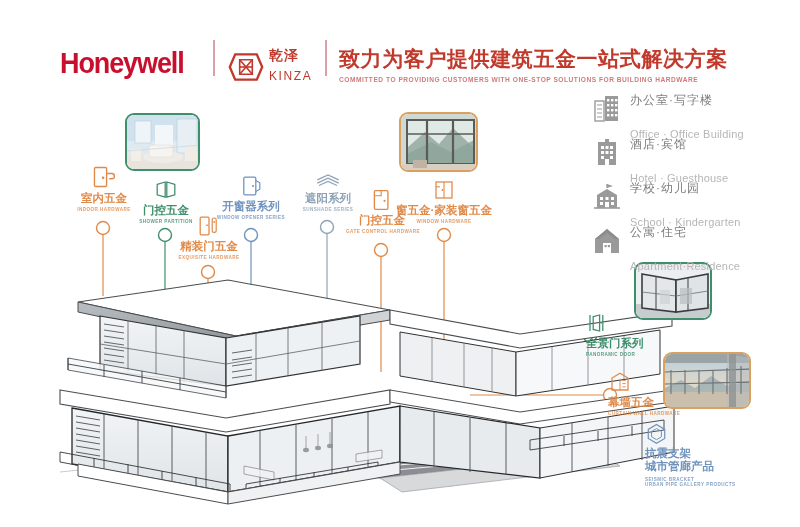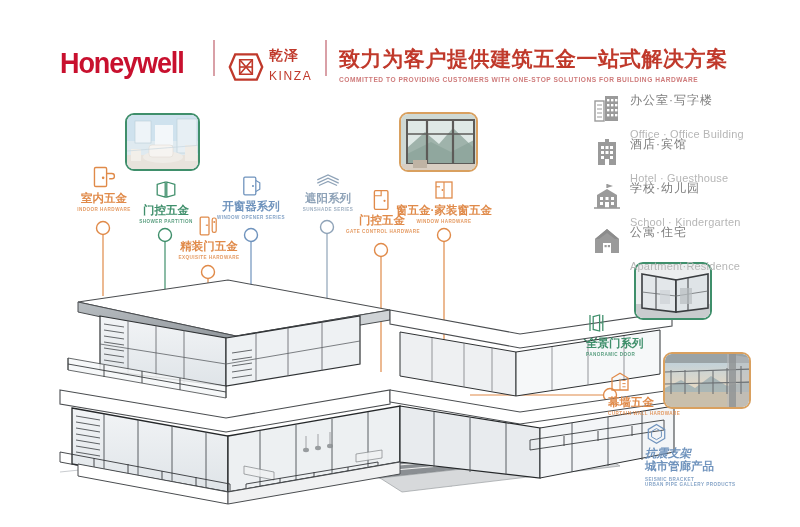--- a/index.html
+++ b/index.html
@@ -434,21 +434,21 @@
     <div class="co-en" style="color:#e08a49;">CURTAIN WALL HARDWARE</div>
   </div>
 
   <div class="callout l-left" style="left:645px;top:415px;width:130px;">
     <div class="co-icon">
       <svg viewBox="0 0 28 26" width="23" height="23">
         <path d="M14 2 L24 8 L24 19 L14 25 L4 19 L4 8 Z" fill="none" stroke="#6f93bd" stroke-width="1.5"></path>
         <path d="M14 7 L20 10.5 L20 17 L14 20.5 L8 17 L8 10.5 Z" fill="none" stroke="#6f93bd" stroke-width="1.2"></path>
       </svg>
     </div>
-    <div class="co-cn" style="color:#6f93bd;font-style:italic;">抗震支架</div>
+    <div class="co-cn" style="color:#6f93bd;">抗震支架</div>
     <div class="co-cn2" style="color:#6f93bd;">城市管廊产品</div>
     <div class="co-en" style="color:#6f93bd;margin-top:3px;">SEISMIC BRACKET</div>
     <div class="co-en" style="color:#6f93bd;margin-top:0px;">URBAN PIPE GALLERY PRODUCTS</div>
   </div>
 
   <div id="cats">
 
     <div class="cat">
       <div class="cat-ico">
         <svg viewBox="0 0 30 30" width="30" height="30">

